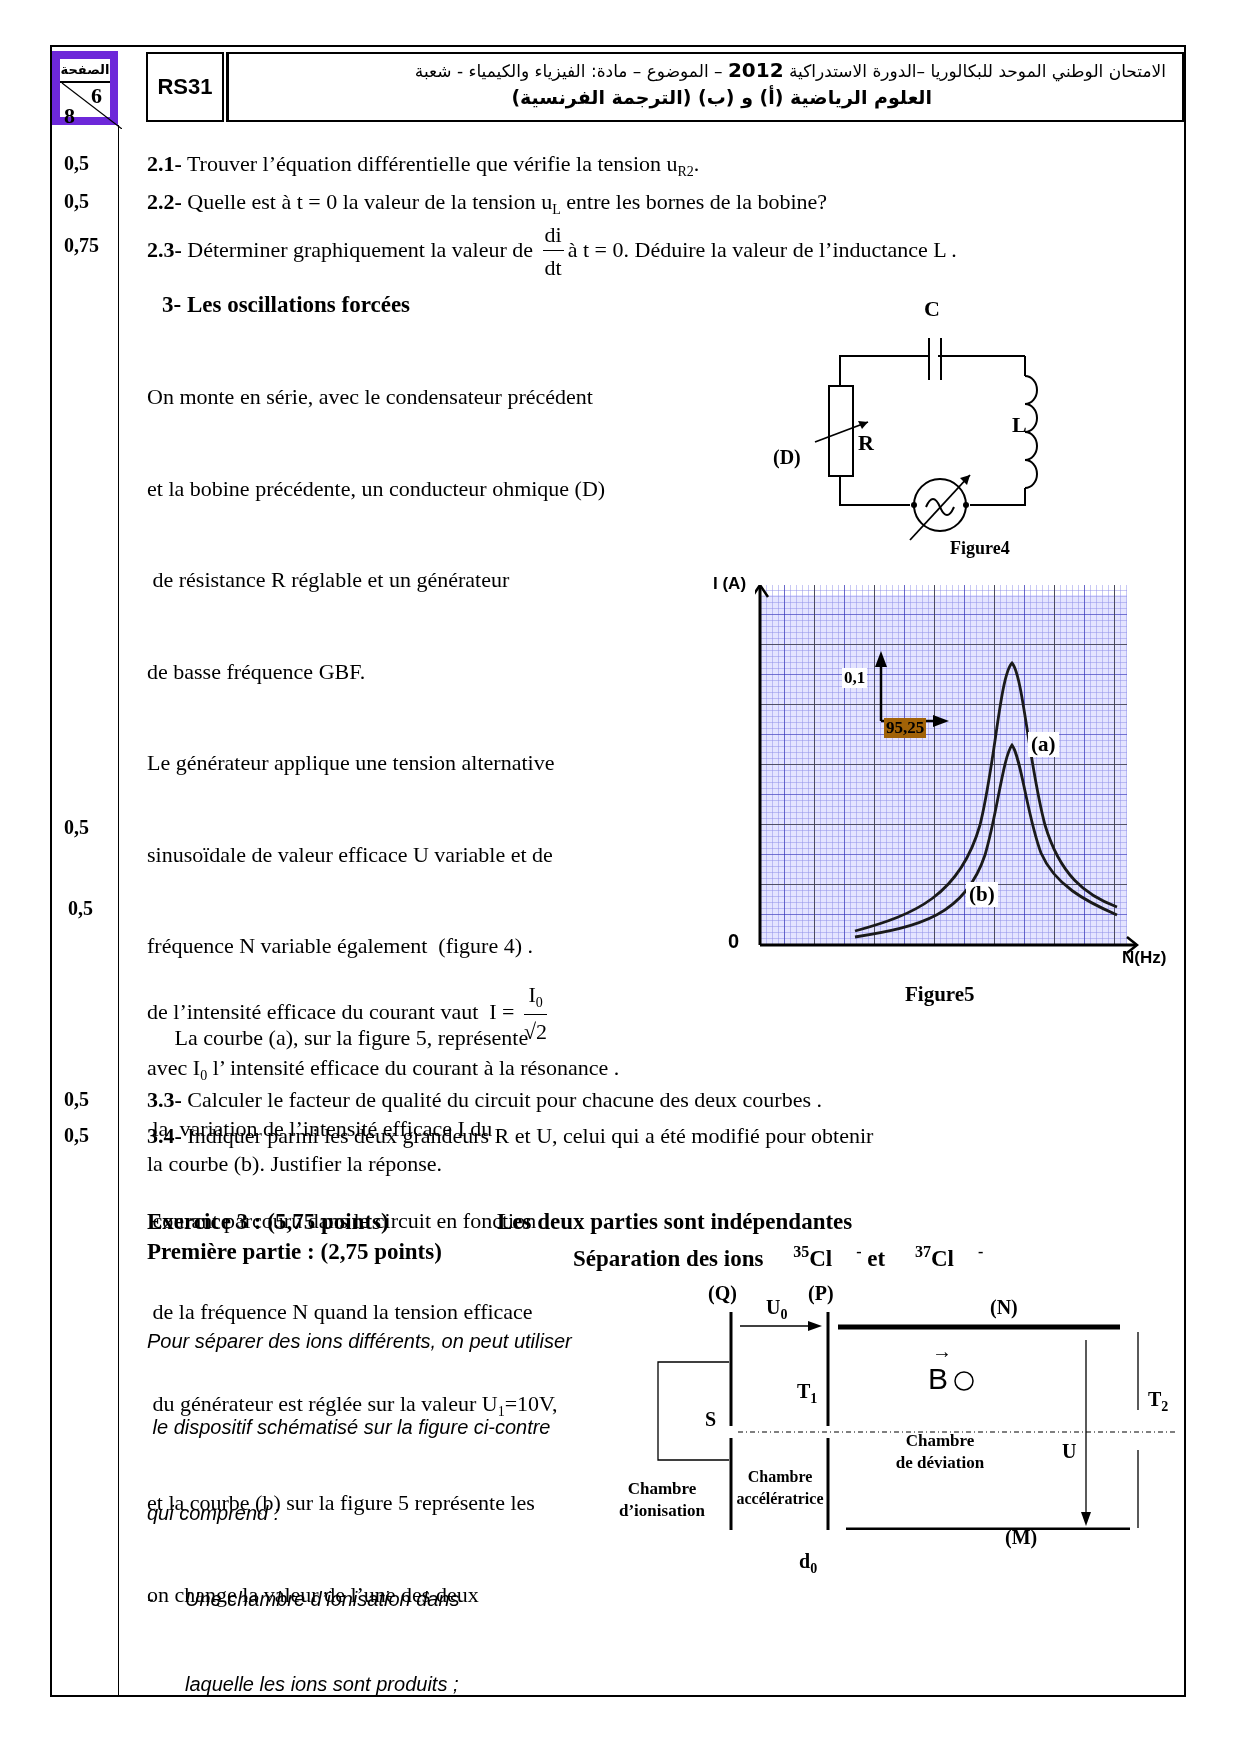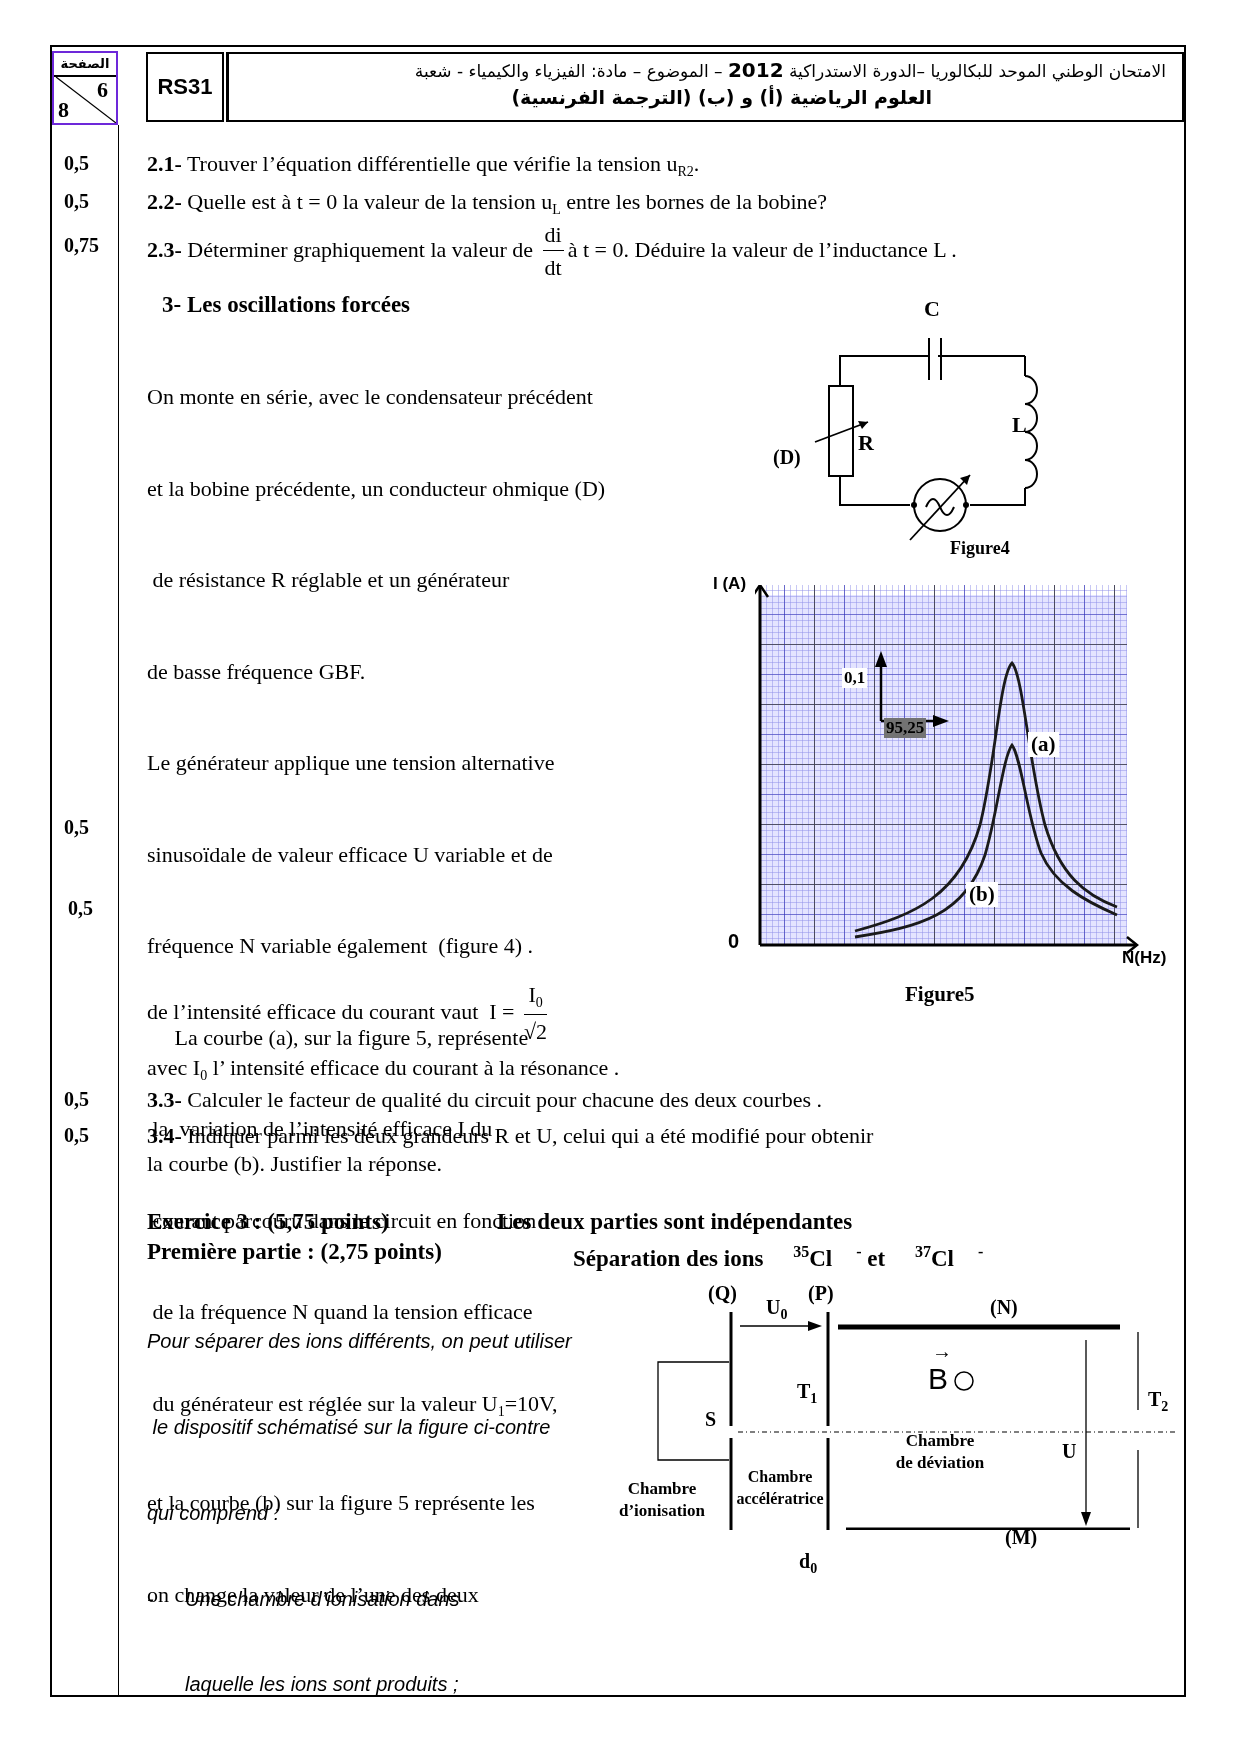--- a/index.html
+++ b/index.html
@@ -1,20 +1,20 @@
 <!DOCTYPE html>
 <html><head>
 <meta charset="utf-8">
 <style>
   html, body { margin:0; padding:0; background:#fff; }
   body { width:1240px; height:1752px; position:relative; font-family:"Liberation Serif", serif; color:#000; overflow:hidden; }
   .abs { position:absolute; }
   .frame { left:50px; top:45px; width:1136px; height:1652px; border:2px solid #000; box-sizing:border-box; }
   .marginline { left:118px; top:125px; width:1px; height:1570px; background:#000; }
-  .pagebox { left:52px; top:51px; width:66px; height:74px; border:2px solid #6d28d9; box-sizing:border-box; }
+  .pagebox { left:52px; top:51px; width:66px; height:74px; border:8px solid #6d28d9; box-sizing:border-box; }
   .pagebox .hdr { position:absolute; left:0; top:0; width:100%; height:22px; border-bottom:2px solid #000; font-family:"DejaVu Sans", sans-serif; font-size:13px; font-weight:bold; text-align:center; line-height:22px; direction:rtl; }
   .pagebox .diag { position:absolute; left:0; top:22px; width:62px; height:48px; }
   .pagebox .num6 { position:absolute; right:8px; top:24px; font-size:22px; font-weight:bold; }
   .pagebox .num8 { position:absolute; left:4px; top:44px; font-size:22px; font-weight:bold; }
   .codebox { left:146px; top:52px; width:78px; height:70px; border:2px solid #000; box-sizing:border-box; font-family:"Liberation Sans", sans-serif; font-weight:bold; font-size:22px; text-align:center; line-height:66px; }
   .titlebox { left:226px; top:52px; width:958px; height:70px; border:2px solid #000; box-sizing:border-box; border-left-width:3px; }
   .title1 { position:absolute; right:16px; top:4px; font-family:"DejaVu Sans", sans-serif; font-size:17px; direction:rtl; white-space:nowrap; }
   .title1 b.year { font-family:"DejaVu Sans", sans-serif; font-size:20px; font-weight:900; }
   .title2 { position:absolute; right:250px; top:32px; font-family:"DejaVu Sans", sans-serif; font-size:19px; font-weight:bold; direction:rtl; white-space:nowrap; }
   .pts { position:absolute; left:64px; font-size:20px; font-weight:bold; font-family:"Liberation Serif", serif; }
@@ -164,21 +164,21 @@
   <line x1="126" y1="136" x2="126" y2="80" stroke="#000" stroke-width="2.5"></line>
   <polygon points="120,82 126,66 132,82" fill="#000"></polygon>
   <line x1="126" y1="136" x2="180" y2="136" stroke="#000" stroke-width="2.5"></line>
   <polygon points="178,130 194,136 178,142" fill="#000"></polygon>
 
   <path d="M100,346 C170,330 210,300 230,230 C248,150 255,75 245,0" fill="none" stroke="none"></path>
   <path d="M100,346 C160,330 205,310 225,240 C240,180 245,90 257,78 C268,90 274,180 290,240 C305,290 330,310 362,322" fill="none" stroke="#1a1a1a" stroke-width="2.8"></path>
   <path d="M100,352 C165,342 210,330 230,270 C242,230 248,172 257,160 C266,172 272,230 286,268 C300,300 330,316 362,330" fill="none" stroke="#1a1a1a" stroke-width="2.8"></path>
 </svg>
 <span class="lbl" style="left:842px;top:668px;font-size:17px;background:#fff;padding:0 2px;">0,1</span>
-<span class="lbl" style="left:884px;top:718px;font-size:17px;background:#737373;padding:0 2px;">95,25</span>
+<span class="lbl" style="left:884px;top:718px;font-size:17px;background:#a16207;padding:0 2px;">95,25</span>
 <span class="lbl" style="left:1028px;top:732px;font-size:21px;background:#fff;padding:0 3px;">(a)</span>
 <span class="lbl" style="left:966px;top:882px;font-size:21px;background:#fff;padding:0 3px;">(b)</span>
 <span class="lbl sans" style="left:728px;top:930px;font-size:20px;">0</span>
 <span class="lbl sans" style="left:1122px;top:948px;font-size:17px;">N(Hz)</span>
 <span class="lbl" style="left:905px;top:982px;font-size:21px;">Figure5</span>
 
 <div class="t" style="left:147px;top:1208px;font-weight:bold;font-size:23px;">
   <span>Exercice 3 : (5,75 points)</span>
 </div>
 <div class="t" style="left:497px;top:1208px;font-weight:bold;font-size:23px;">Les deux parties sont indépendantes</div>

